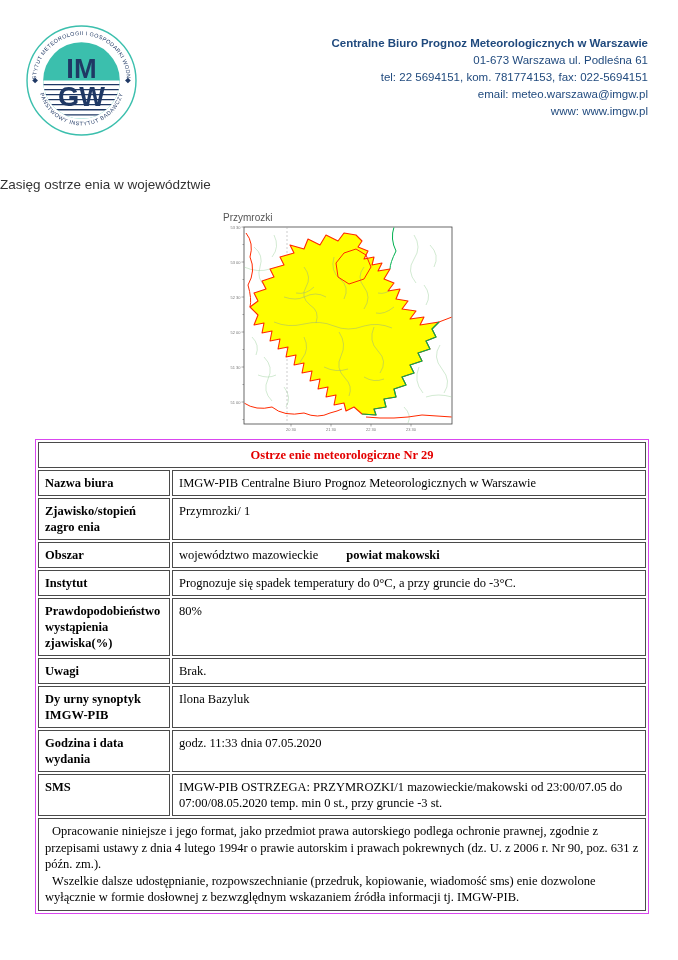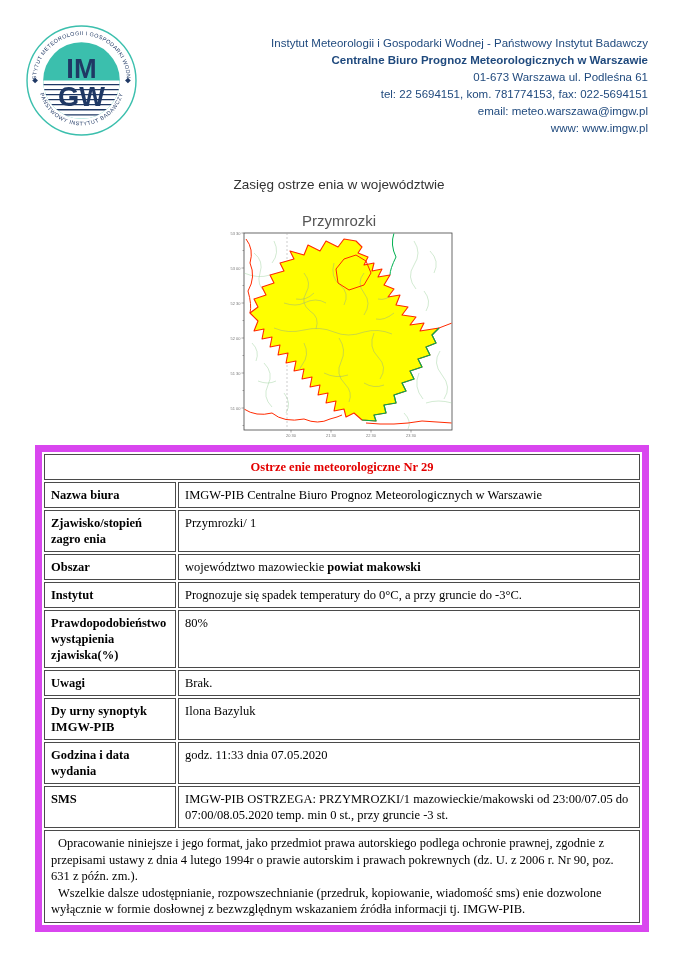--- a/index.html
+++ b/index.html
@@ -14,49 +14,49 @@
   .logo{width:113px;height:113px;flex:0 0 auto;}
   .header-text{
     flex:1;text-align:right;font-family:"Liberation Sans",sans-serif;
     color:#1F497D;font-size:11.5px;line-height:17px;padding-top:11px;
   }
   .header-text .hl{white-space:nowrap;}
   .header-text .bold{font-weight:bold;}
 
   
   .section-title{
-    margin-top:40px;text-align:center;font-family:"Liberation Sans",sans-serif;
+    margin-top:40px;text-align:left;font-family:"Liberation Sans",sans-serif;
     font-size:13.5px;color:#333;
   }
 
   
   .map-wrap{width:232px;margin:20px auto 0 auto;}
   .map-title{
-    text-align:center;font-family:"Liberation Sans",sans-serif;
-    font-size:15px;color:#555;margin-bottom:3px;
+    font-family:"Liberation Sans",sans-serif;
+    font-size:10px;color:#555;margin-bottom:3px;
   }
   .map-svg{display:block;}
 
   
   table.warning{
     margin:7px 0 0 35px;width:614px;table-layout:fixed;
     border-collapse:separate;border-spacing:2px;
-    border:7px solid #d946ef;background:#fff;
+    border:1px solid #d946ef;background:#fff;
   }
   table.warning td{
     border:1px solid #4a4a4a;padding:4px 6px;font-size:12.5px;
     vertical-align:top;line-height:16px;
   }
   td.w-title{
     text-align:center;font-weight:bold;font-size:14.5px;color:#e30000;
     padding:5px 6px;
   }
   td.lbl{font-weight:bold;white-space:pre-line;}
   col.c1{width:132px;}
-  .bold-inline{font-weight:bold;}
+  .bold-inline{font-weight:bold;margin-left:25px;}
   td.foot{padding:3px 6px 6px 6px;}
   td.foot p{margin:0;text-indent:7px;font-size:12.5px;line-height:16.5px;}
 </style>
 </head>
 <body>
 
 <div class="page">
 
   <div class="header">
     <div class="logo">
@@ -88,21 +88,20 @@
         <rect x="100" y="54" width="4" height="4" transform="rotate(45 102 56)" fill="#1F3864"></rect>
         <text font-family="Liberation Sans, sans-serif" font-size="5.4" fill="#1F3864" letter-spacing="0.4">
           <textPath href="#arcTop" startOffset="50%" text-anchor="middle">INSTYTUT METEOROLOGII I GOSPODARKI WODNEJ</textPath>
         </text>
         <text font-family="Liberation Sans, sans-serif" font-size="5.4" fill="#1F3864" letter-spacing="0.6">
           <textPath href="#arcBottom" startOffset="50%" text-anchor="middle">PAŃSTWOWY INSTYTUT BADAWCZY</textPath>
         </text>
       </svg>
     </div>
     <div class="header-text">
-      <div class="hl">Instytut Meteorologii i Gospodarki Wodnej - Państwowy Instytut Badawczy</div>
       <div class="hl bold">Centralne Biuro Prognoz Meteorologicznych w Warszawie</div>
       <div class="hl">01-673 Warszawa ul. Podleśna 61</div>
       <div class="hl">tel: 22 5694151, kom. 781774153, fax: 022-5694151</div>
       <div class="hl">email: meteo.warszawa@imgw.pl</div>
       <div class="hl">www: www.imgw.pl</div>
     </div>
   </div>
 
   <div class="section-title">Zasięg ostrze enia w województwie</div>
 

